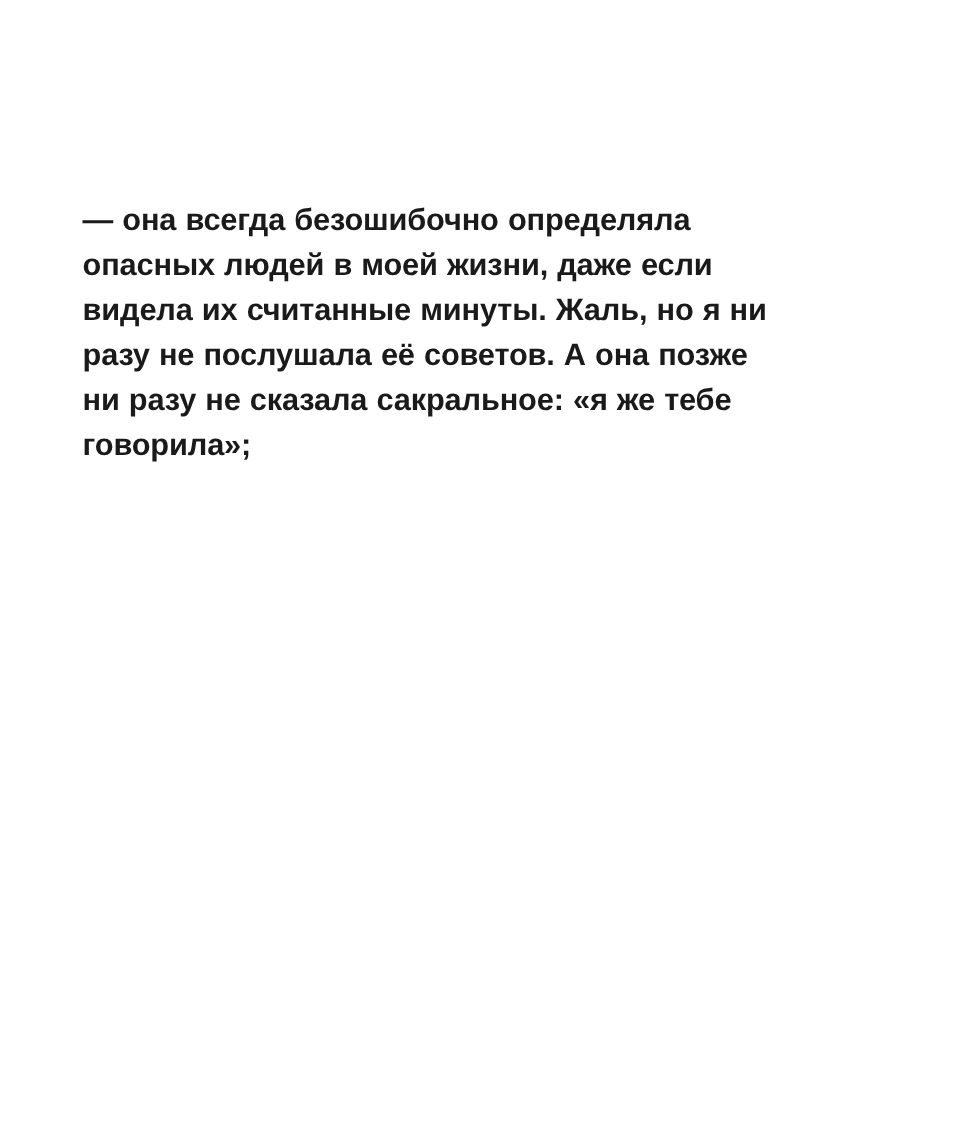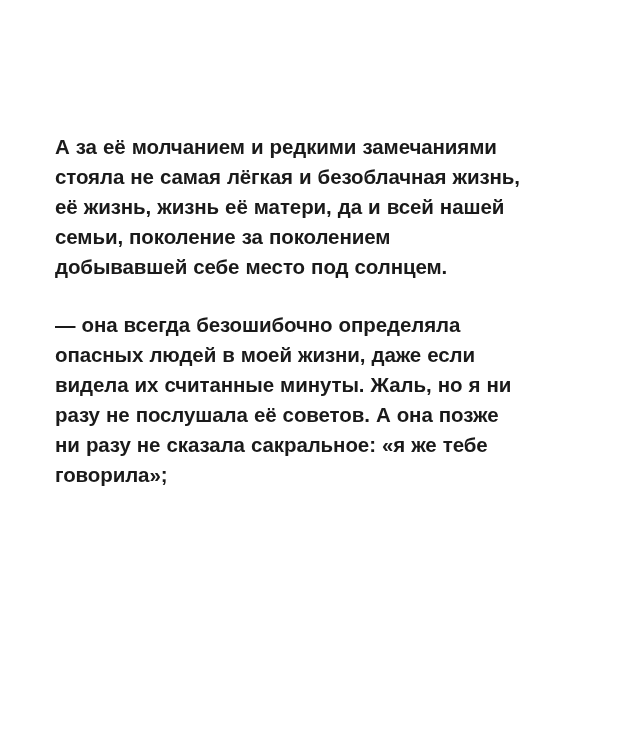--- a/index.html
+++ b/index.html
@@ -38,16 +38,15 @@
   }
   .para:last-child {
     margin-bottom: 0;
   }
 </style>
 </head>
 <body>
 
 <div class="page">
   <div class="text-block">
-    <p class="para">А за её молчанием и редкими замечаниями стояла не самая лёгкая и безоблачная жизнь, её жизнь, жизнь её матери, да и всей нашей семьи, поколение за поколением добывавшей себе место под солнцем.</p>
     <p class="para">— она всегда безошибочно определяла опасных людей в моей жизни, даже если видела их считанные минуты. Жаль, но я ни разу не послушала её советов. А она позже ни разу не сказала сакральное: «я же тебе говорила»;</p>
   </div>
 </div>
 
 </body></html>

